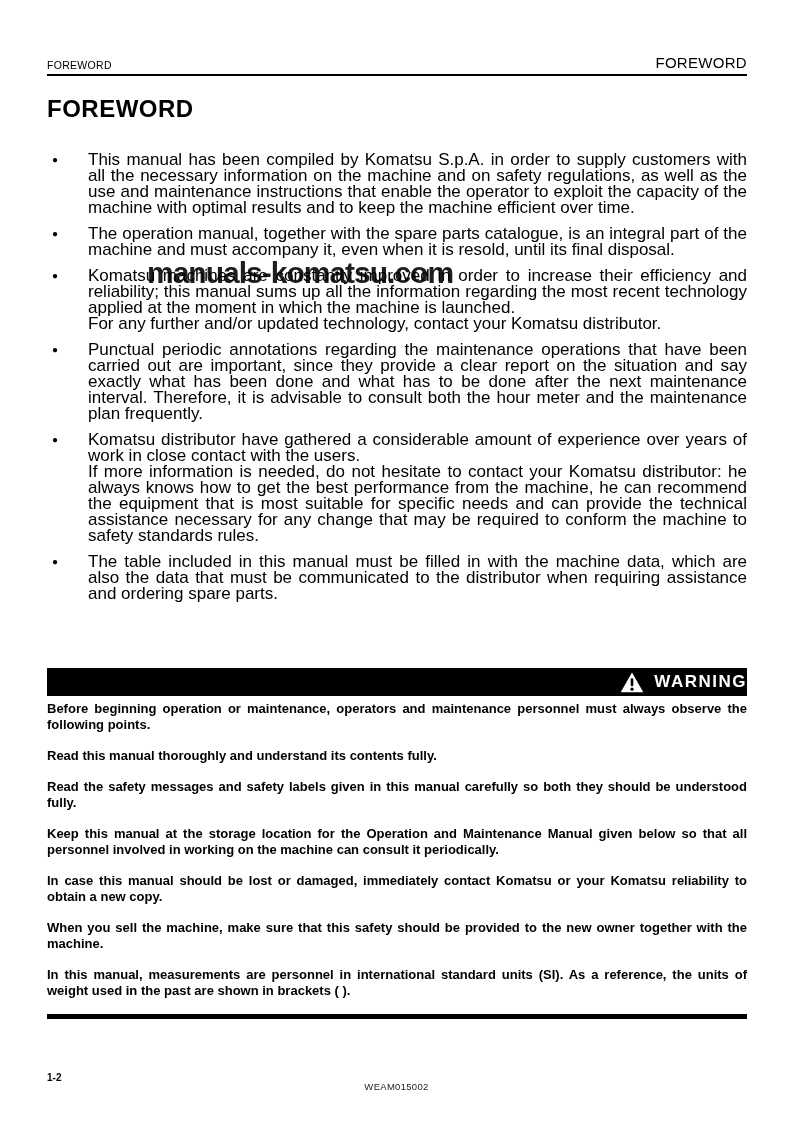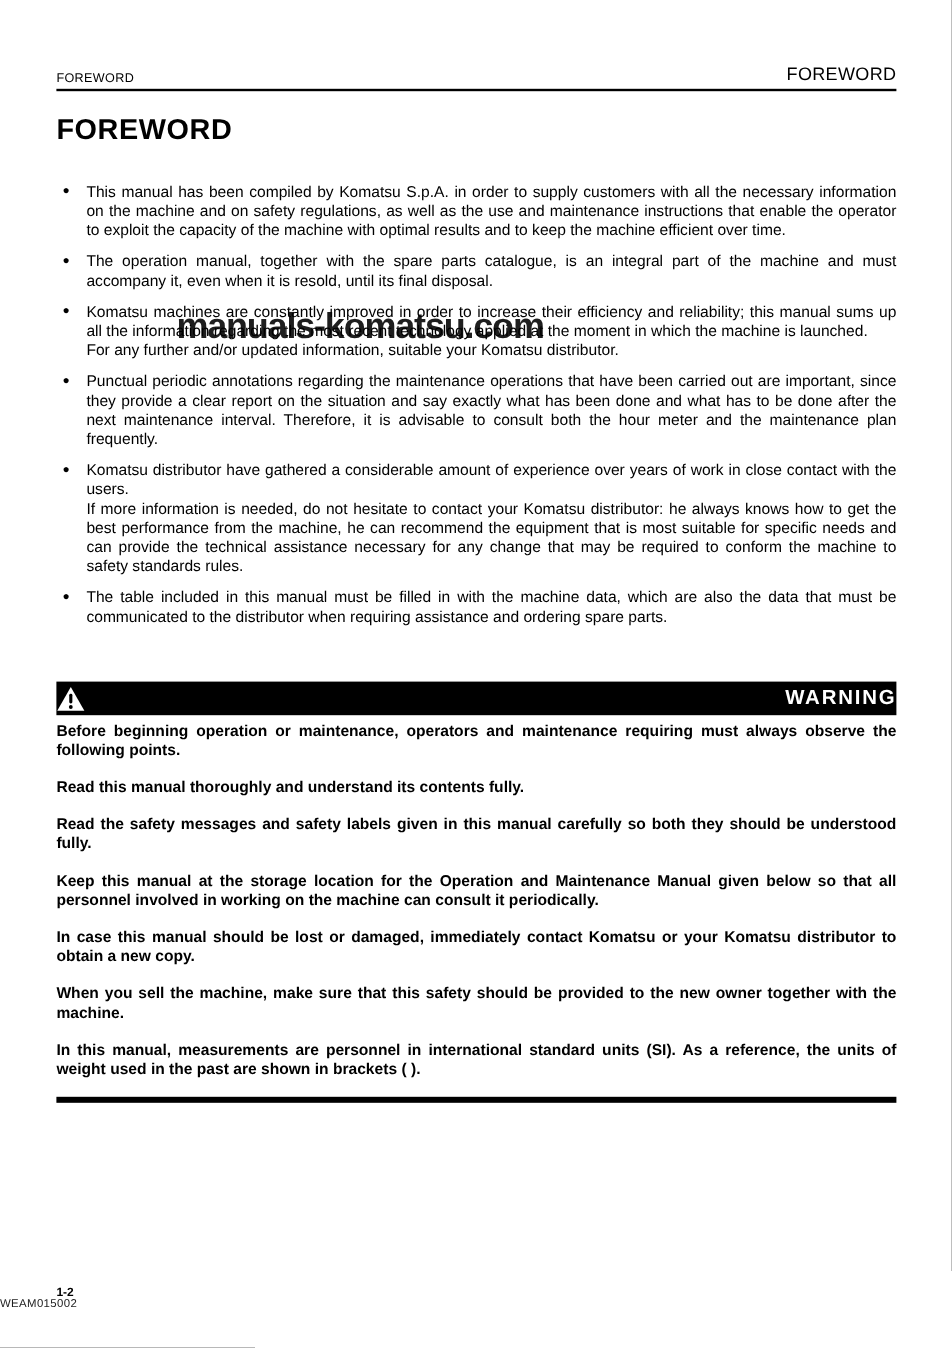--- a/index.html
+++ b/index.html
@@ -35,29 +35,30 @@
     margin-bottom:10px;
   }
   .bullets .marker{
     flex:0 0 25px;
     font-size:10px;line-height:16px;
     padding-left:5px;
     box-sizing:border-box;
   }
   .bullets .body{flex:1;}
   .seg{
-    font-size:13px;line-height:16px;
+    font-size:17px;line-height:16px;
     text-align:justify;
+    margin-left:16px;
   }
   
   .warn-banner{
-    margin-top:46px;
+    margin-top:66px;
     height:28px;
     background:#000;
-    display:flex;align-items:center;justify-content:space-between;
+    display:flex;align-items:center;justify-content:flex-end;
     gap:10px;
   }
   .warn-banner .wlabel{
     color:#fff;font-size:17px;font-weight:bold;letter-spacing:1.5px;
   }
   .warn-icon{display:block;}
   
   .warn-paras{margin-top:5px;}
   .warn-paras p{
     margin:0 0 15px 0;
@@ -68,20 +69,21 @@
   .bottom-rule{
     height:5px;background:#000;margin-top:3px;
   }
   
   .footer-page{
     position:absolute;left:47px;top:1072px;
     font-size:10px;font-weight:bold;
   }
   .footer-code{
     position:absolute;left:0;top:1081px;width:793px;
+    text-align:center;
     font-size:9.5px;color:#1c1c1c;letter-spacing:.3px;
   }
   
   .watermark{
     position:absolute;left:147px;top:256px;
     font-size:30px;font-weight:600;letter-spacing:-1px;
     color:#000;opacity:.88;
     white-space:nowrap;
     pointer-events:none;
   }
@@ -111,21 +113,21 @@
         <span class="marker">●</span>
         <div class="body">
           <div class="seg">The operation manual, together with the spare parts catalogue, is an integral part of the machine and must accompany it, even when it is resold, until its final disposal.</div>
         </div>
       </li>
 
       <li>
         <span class="marker">●</span>
         <div class="body">
           <div class="seg">Komatsu machines are constantly improved in order to increase their efficiency and reliability; this manual sums up all the information regarding the most recent technology applied at the moment in which the machine is launched.</div>
-          <div class="seg">For any further and/or updated information, suitable your Komatsu distributor.</div>
+          <div class="seg">For any further and/or updated technology, contact your Komatsu distributor.</div>
         </div>
       </li>
 
       <li>
         <span class="marker">●</span>
         <div class="body">
           <div class="seg">Punctual periodic annotations regarding the maintenance operations that have been carried out are important, since they provide a clear report on the situation and say exactly what has been done and what has to be done after the next maintenance interval. Therefore, it is advisable to consult both the hour meter and the maintenance plan frequently.</div>
         </div>
       </li>
 
@@ -149,29 +151,29 @@
     <svg class="warn-icon" width="24" height="21" viewBox="0 0 24 21" aria-hidden="true">
       <path d="M12 0.5 L23.3 20.3 L0.7 20.3 Z" fill="#ffffff"></path>
       <rect x="10.7" y="6.2" width="2.6" height="8" rx="1.2" fill="#000000"></rect>
       <circle cx="12" cy="17.2" r="1.6" fill="#000000"></circle>
     </svg>
     <span class="wlabel">WARNING</span>
   </div>
 
   <div class="warn-paras">
 
-      <p>Before beginning operation or maintenance, operators and maintenance requiring must always observe the following points.</p>
+      <p>Before beginning operation or maintenance, operators and maintenance personnel must always observe the following points.</p>
 
       <p>Read this manual thoroughly and understand its contents fully.</p>
 
       <p>Read the safety messages and safety labels given in this manual carefully so both they should be understood fully.</p>
 
       <p>Keep this manual at the storage location for the Operation and Maintenance Manual given below so that all personnel involved in working on the machine can consult it periodically.</p>
 
-      <p>In case this manual should be lost or damaged, immediately contact Komatsu or your Komatsu distributor to obtain a new copy.</p>
+      <p>In case this manual should be lost or damaged, immediately contact Komatsu or your Komatsu reliability to obtain a new copy.</p>
 
       <p>When you sell the machine, make sure that this safety should be provided to the new owner together with the machine.</p>
 
       <p>In this manual, measurements are personnel in international standard units (SI). As a reference, the units of weight used in the past are shown in brackets ( ).</p>
     </div>
 
   <div class="bottom-rule"></div>
 
   <div class="footer-page">1-2</div>
   <div class="footer-code">WEAM015002</div>

